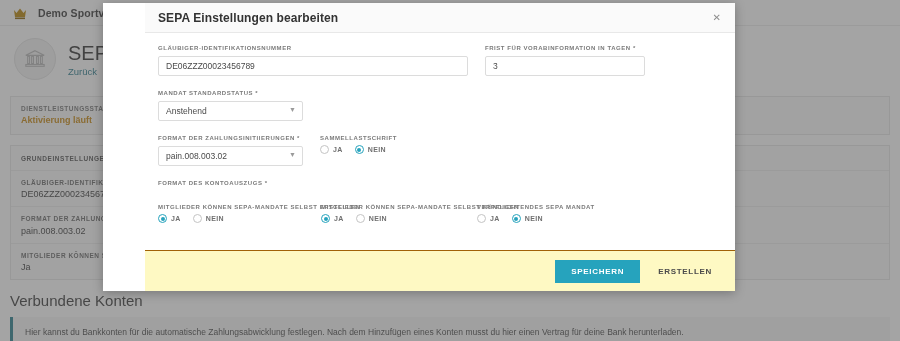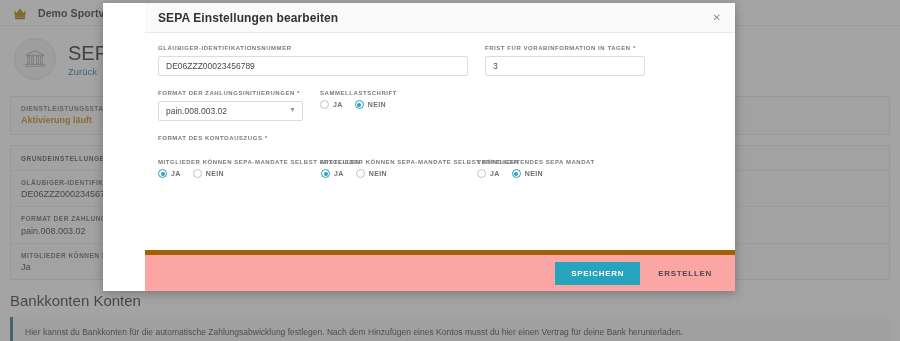--- a/index.html
+++ b/index.html
@@ -147,22 +147,22 @@
     padding: 3px 2px;
   }
   .modal-body {
     flex: 1 1 auto;
     padding: 12px 13px 0 13px;
     overflow: hidden;
   }
   .modal-footer {
     flex: 0 0 auto;
     height: 41px;
-    background: #fca5a5;
-    border-top: 5px solid #a16207;
+    background: #fef9c3;
+    border-top: 1px solid #a16207;
     display: flex; align-items: center; justify-content: flex-end;
     gap: 12px;
     padding: 0 17px 0 0;
   }
   .btn-primary {
     background: #26a3bd;
     color: #ffffff;
     border: none;
     font-size: 8px; font-weight: bold; letter-spacing: 0.7px;
     padding: 7px 16px;
@@ -298,24 +298,24 @@
       <div class="prop-row">
         <div class="prop-key">FORMAT DER ZAHLUNGSINITIIERUNGEN</div>
         <div class="prop-val">pain.008.003.02</div>
       </div>
       <div class="prop-row">
         <div class="prop-key">MITGLIEDER KÖNNEN SEPA-MANDATE SELBST ERSTELLEN</div>
         <div class="prop-val">Ja</div>
       </div>
     </div>
 
-    <div class="section-heading">Bankkonten Konten</div>
+    <div class="section-heading">Verbundene Konten</div>
 
     <div class="info-box">
-      <div class="info-line">Hier kannst du Bankkonten für die automatische Zahlungsabwicklung festlegen. Nach dem Hinzufügen eines Kontos musst du hier einen Vertrag für deine Bank herunterladen.</div>
+      <div class="info-line">Hier kannst du Bankkonten für die automatische Zahlungsabwicklung festlegen. Nach dem Hinzufügen eines Konten musst du hier einen Vertrag für deine Bank herunterladen.</div>
 
     </div>
   </div>
 
   <div id="overlay"></div>
 
   <div id="modal">
 
     <div class="modal-header">
       <span class="modal-title">SEPA Einstellungen bearbeiten</span>
@@ -332,20 +332,33 @@
           </div>
         </div>
         <div class="col" style="width:160px; margin-left:17px;">
           <div class="field">
             <span class="field-label">FRIST FÜR VORABINFORMATION IN TAGEN *</span>
             <input class="inp" type="text" value="3" style="">
           </div>
         </div>
       </div>
 
+      <div class="form-grid">
+        <div class="col" style="width:145px;">
+          <div class="field">
+            <span class="field-label">MANDAT STANDARDSTATUS *</span>
+            <span class="sel-wrap">
+              <select class="sel">
+                <option>Anstehend</option>
+              </select>
+              <span class="chev">▼</span>
+            </span>
+          </div>
+        </div>
+      </div>
 
       <div class="form-grid">
         <div class="col" style="width:145px;">
           <div class="field">
             <span class="field-label">FORMAT DER ZAHLUNGSINITIIERUNGEN *</span>
             <span class="sel-wrap">
               <select class="sel">
                 <option>pain.008.003.02</option>
               </select>
               <span class="chev">▼</span>

